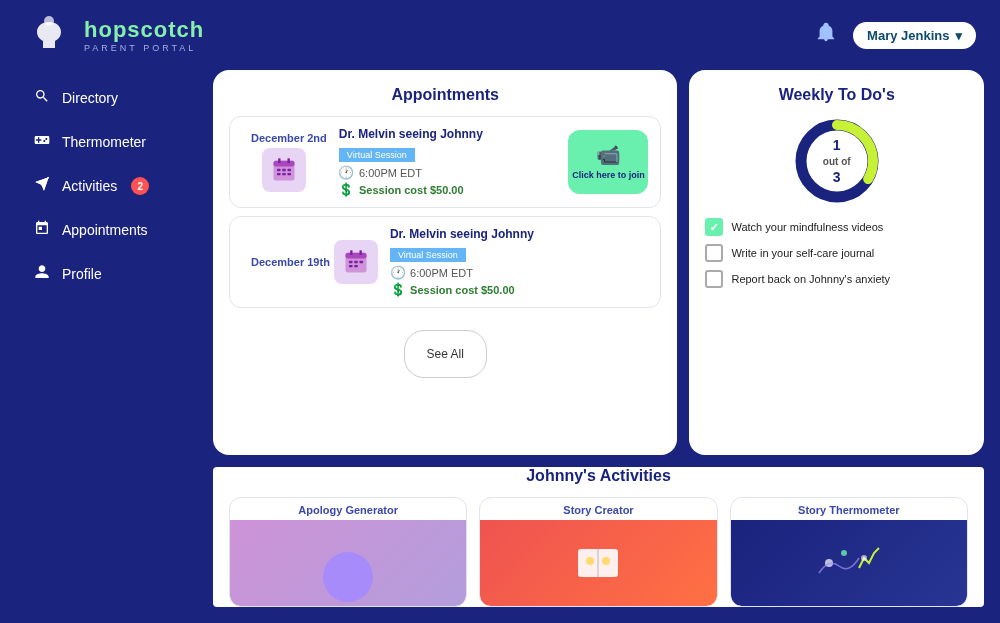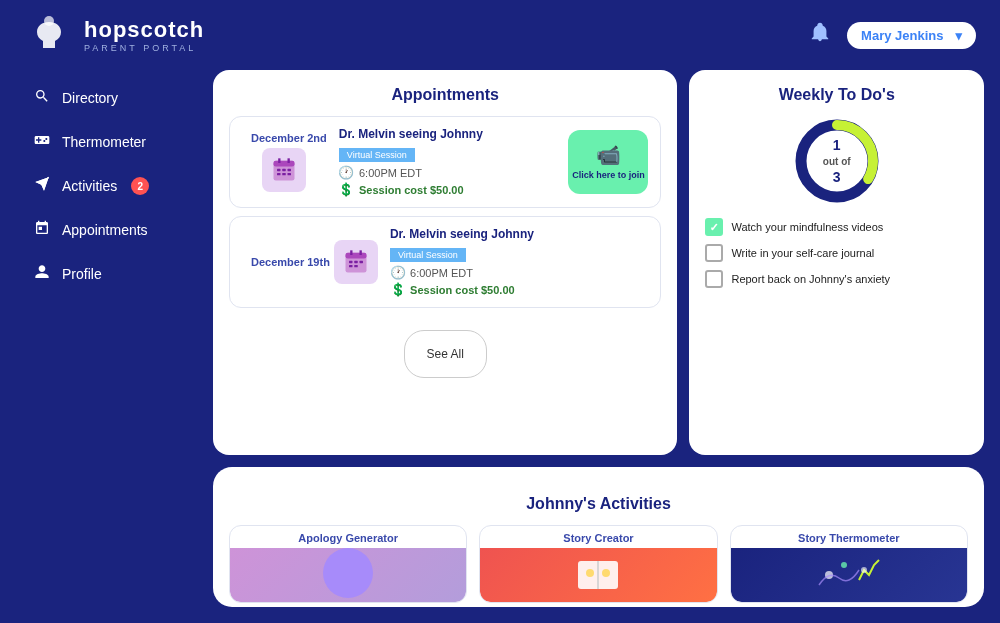--- a/index.html
+++ b/index.html
@@ -34,25 +34,25 @@
       color: #a0c0ff;
       font-size: 22px;
     }
     .user-btn {
       background: white;
       border: none;
       border-radius: 20px;
       padding: 6px 14px;
       font-size: 13px;
       font-weight: 600;
-      color: #3b82f6;
+      color: #0c4a6e;
       cursor: pointer;
       display: flex;
       align-items: center;
-      gap: 12px;
+      gap: 6px;
     }
 
     
     .main-layout {
       display: flex;
       flex: 1;
       padding: 0 16px 16px 16px;
       gap: 12px;
       overflow: hidden;
     }
@@ -293,22 +293,22 @@
     }
     .checkmark {
       color: white;
       font-size: 11px;
       font-weight: 700;
     }
 
     
     .activities-card {
       background: white;
-      border-radius: 19px;
-      padding: 28px 16px;
+      border-radius: 4px;
+      padding: 0 16px;
       height: 140px;
       display: flex;
       flex-direction: column;
     }
     .activities-grid {
       display: flex;
       gap: 12px;
       flex: 1;
     }
     .activity-item {
@@ -376,21 +376,21 @@
 </head>
 <body>
 
 <div class="header">
   <div class="logo-combined">
     <svg width="50" height="38" viewBox="0 0 50 38">
       <path d="M25 6 C18 6 13 10 13 16 C13 20 15 23 19 25 L19 32 L31 32 L31 25 C35 23 37 20 37 16 C37 10 32 6 25 6Z" fill="white" opacity="0.9"></path>
       <circle cx="25" cy="5" r="5" fill="white" opacity="0.7"></circle>
     </svg>
     <div class="logo-img-area">
-      <span style="font-size:22px;font-weight:800;color:#ffffff;letter-spacing:1px;">hopscotch</span>
+      <span style="font-size:22px;font-weight:800;color:#86efac;letter-spacing:1px;">hopscotch</span>
       <span style="font-size:9px;color:#a0b0e0;letter-spacing:3px;text-transform:uppercase;">Parent Portal</span>
     </div>
   </div>
   <div class="header-right">
     <button class="bell-btn">
       <svg width="22" height="22" viewBox="0 0 24 24" fill="none">
         <path d="M12 2C10.3 2 9 3.3 9 5C9 5.1 9 5.2 9 5.3C6.6 6.2 5 8.5 5 11V17L3 19V20H21V19L19 17V11C19 8.5 17.4 6.2 15 5.3C15 5.2 15 5.1 15 5C15 3.3 13.7 2 12 2ZM12 22C13.1 22 14 21.1 14 20H10C10 21.1 10.9 22 12 22Z" fill="#a0c0ff"></path>
       </svg>
     </button>
     <button class="user-btn">

